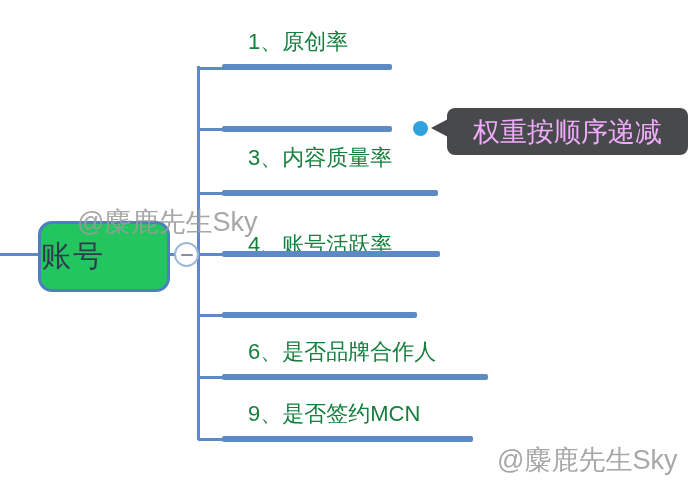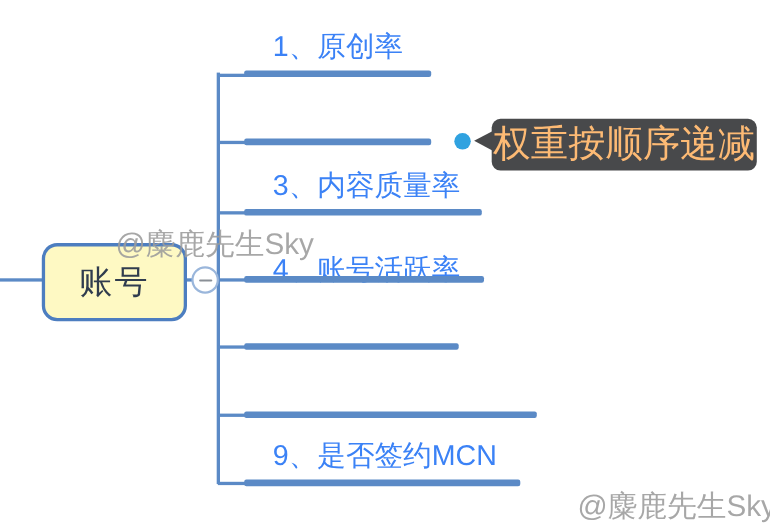--- a/index.html
+++ b/index.html
@@ -8,52 +8,52 @@
     font-family:"Liberation Sans","DejaVu Sans",sans-serif;
   }
   
   .left-line{position:absolute;left:0;top:253px;width:40px;height:3px;background:#5b8ac6;}
   .node-link{position:absolute;left:168px;top:253px;width:32px;height:3px;background:#5b8ac6;}
   .trunk{position:absolute;left:197px;top:66px;width:3px;height:374px;background:#5b8ac6;}
   .stub{position:absolute;left:198px;width:30px;height:3px;background:#5b8ac6;}
   
   .node{
     position:absolute;left:38px;top:221px;width:132px;height:71px;
-    background:#fef9c3;border:3px solid #4d7ec0;border-radius:14px;
-    box-sizing:border-box;display:flex;align-items:center;justify-content:center;
+    background:#22c55e;border:3px solid #4d7ec0;border-radius:14px;
+    box-sizing:border-box;display:flex;align-items:center;justify-content:flex-start;
     font-size:30px;color:#303c4e;letter-spacing:2px;z-index:1;
   }
   
   .collapse{
     position:absolute;left:174px;top:242px;width:25px;height:25px;box-sizing:border-box;
     background:#ffffff;border:2px solid #9ab6db;border-radius:50%;z-index:2;
     display:flex;align-items:center;justify-content:center;
   }
   .minus{width:12px;height:2px;background:#8a8f96;border-radius:1px;}
   
   .blabel{
     position:absolute;left:248px;height:26px;line-height:26px;
-    font-size:26px;color:#3b82f6;white-space:nowrap;
+    font-size:22px;color:#15803d;white-space:nowrap;
   }
   .bar{position:absolute;left:222px;height:6px;background:#5b8ac6;border-radius:2px;}
   
   .dot{position:absolute;left:413px;top:121px;width:15px;height:15px;border-radius:50%;background:#30a2e0;z-index:3;}
   .tail{
     position:absolute;left:431px;top:119px;width:0;height:0;
     border-top:9px solid transparent;border-bottom:9px solid transparent;
     border-right:17px solid #48494b;z-index:3;
   }
   .callout{
     position:absolute;left:447px;top:108px;width:241px;height:47px;
     background:#48494b;border-radius:8px;z-index:3;
-    display:flex;justify-content:center;
-    font-size:34px;color:#fdba74;white-space:nowrap;
+    display:flex;align-items:center;justify-content:center;
+    font-size:27px;color:#f0abfc;white-space:nowrap;
   }
   
-  .wm{position:absolute;font-size:27px;color:#9c9c9c;opacity:.88;white-space:nowrap;z-index:4;margin-left:28px;}
+  .wm{position:absolute;font-size:27px;color:#9c9c9c;opacity:.88;white-space:nowrap;z-index:4;}
   .wm-center{left:77px;top:204px;}
   .wm-bottom{left:497px;top:442px;}
 </style>
 </head>
 <body>
 
 <div class="canvas">
 
   <div class="left-line"></div>
 
@@ -70,31 +70,32 @@
   <div class="trunk"></div>
 
   <div class="stub" style="top:67px"></div>
   <div class="blabel" style="top:29px">1、原创率</div>
   <div class="bar" style="top:64px;width:170px"></div>
 
   <div class="stub" style="top:128px"></div>
   <div class="bar" style="top:126px;width:170px"></div>
 
   <div class="stub" style="top:192px"></div>
-  <div class="blabel" style="top:155px">3、内容质量率</div>
+  <div class="blabel" style="top:145px">3、内容质量率</div>
   <div class="bar" style="top:190px;width:216px"></div>
 
   <div class="stub" style="top:253px"></div>
   <div class="blabel" style="top:232px">4、账号活跃率</div>
   <div class="bar" style="top:251px;width:218px"></div>
 
   <div class="stub" style="top:314px"></div>
   <div class="bar" style="top:312px;width:195px"></div>
 
   <div class="stub" style="top:376px"></div>
+  <div class="blabel" style="top:339px">6、是否品牌合作人</div>
   <div class="bar" style="top:374px;width:266px"></div>
 
   <div class="stub" style="top:438px"></div>
   <div class="blabel" style="top:401px">9、是否签约MCN</div>
   <div class="bar" style="top:436px;width:251px"></div>
 
   <div class="dot"></div>
   <div class="tail"></div>
   <div class="callout">
     <span>权重按顺序递减</span>

